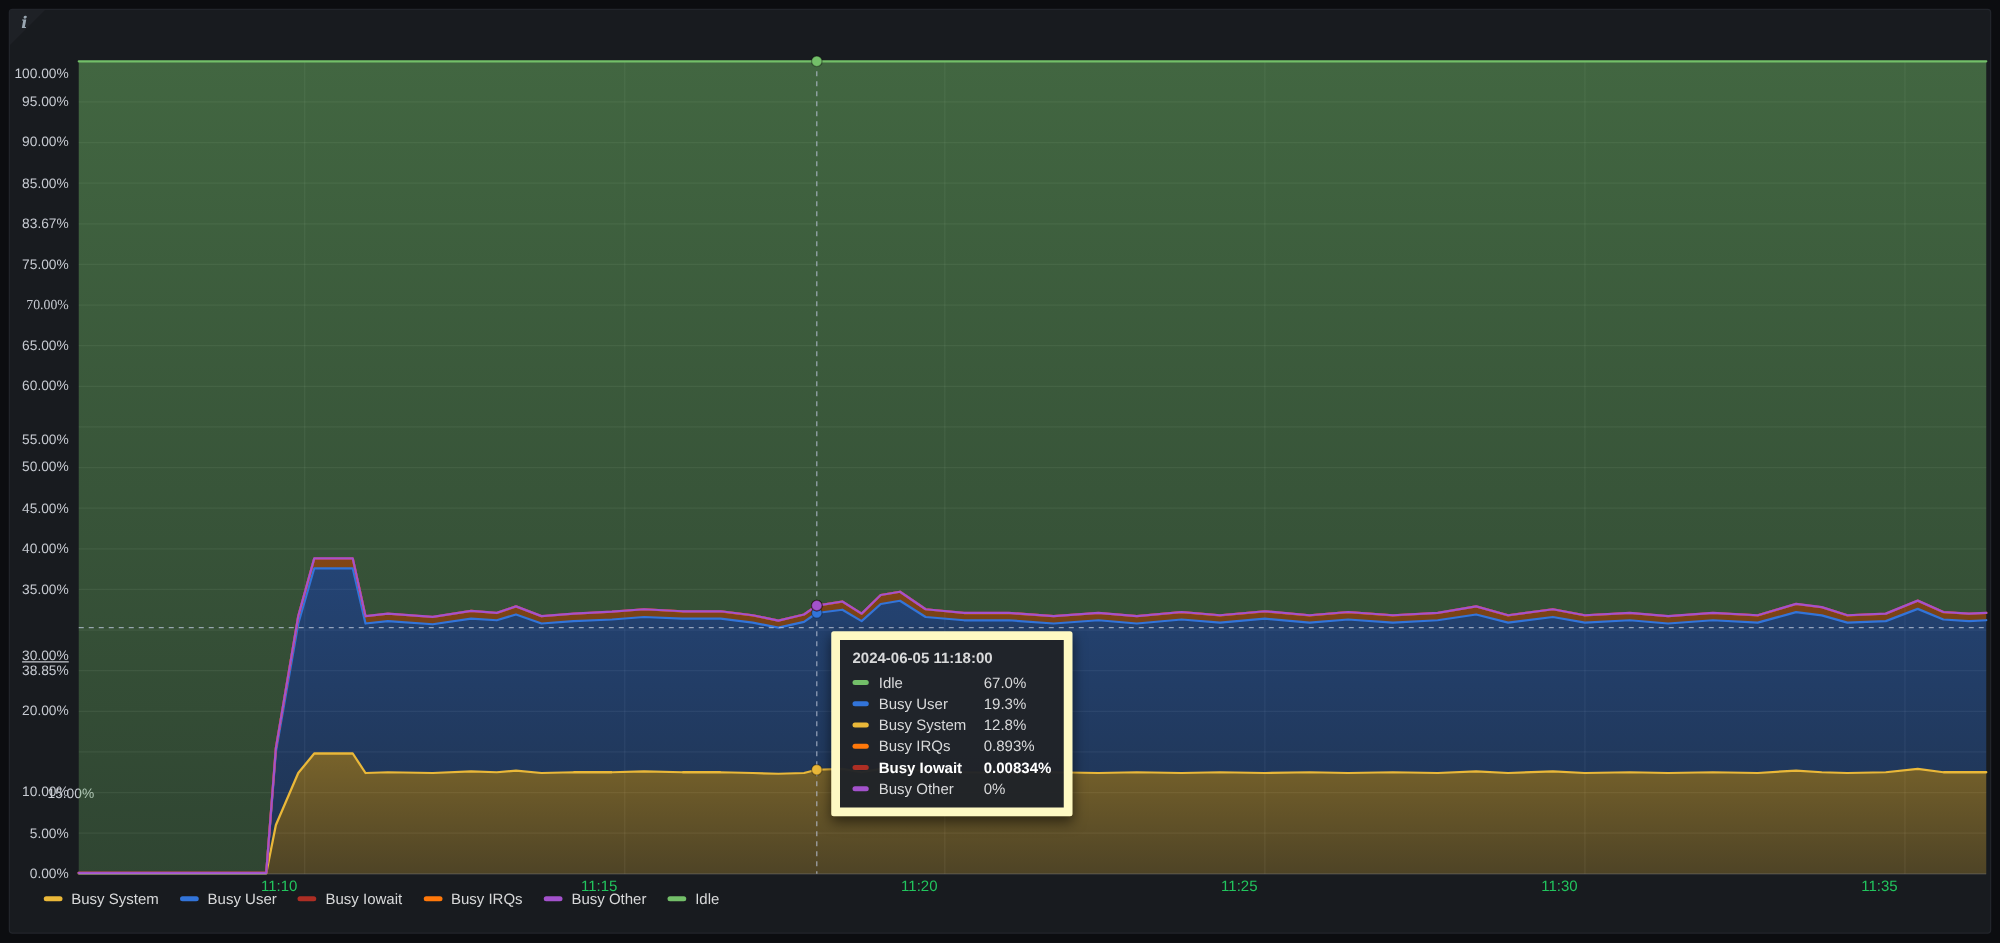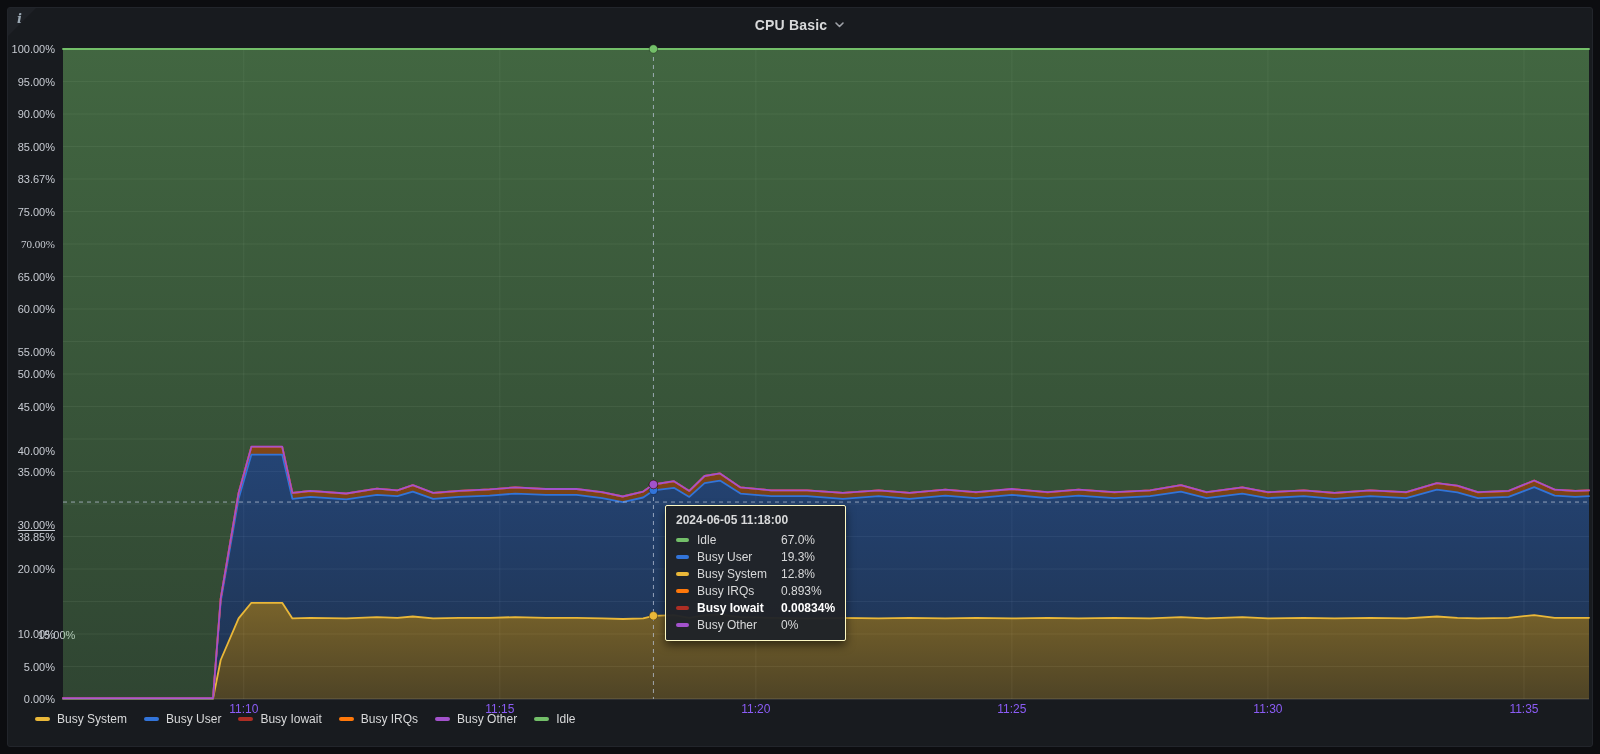--- a/index.html
+++ b/index.html
@@ -10,74 +10,66 @@
   .panel-header { position:absolute; left:0; top:0; width:100%; height:34px;
                   display:flex; align-items:center; justify-content:center; cursor:pointer; }
   .panel-title { color:#d8d9da; font-size:14px; font-weight:bold; letter-spacing:.2px; }
   .title-chevron { margin-left:7px; display:inline-block; }
   .info-corner { position:absolute; left:0; top:0; width:0; height:0;
                  border-top:28px solid #1e2126; border-right:28px solid transparent; }
   .info-corner-glyph { position:absolute; left:9px; top:3px; color:#9aa7b2;
                  font-family:"DejaVu Serif",serif; font-style:italic; font-weight:bold; font-size:13px; }
   .ytick { position:absolute; left:0; width:47px; text-align:right; color:#c7cbd2;
            font-size:11px; line-height:14px; }
-  .xtick { position:absolute; width:70px; text-align:center; color:#8b5cf6; font-size:12px; }
+  .xtick { position:absolute; width:70px; color:#22c55e; font-size:12px; }
   #plot { position:absolute; left:55px; top:41px; overflow:visible; }
   .legend { position:absolute; left:27px; top:704px; display:flex; align-items:center; gap:17px; }
   .legend-item { display:flex; align-items:center; cursor:pointer; }
   .legend-swatch { width:15px; height:4px; border-radius:2px; margin-right:7px; }
   .legend-label { color:#d8d9da; font-size:12px; }
   .tooltip { position:absolute; left:657px; top:497px; min-width:152px; z-index:5;
-             background:rgba(32,35,40,0.97); border:1px solid #fef9c3; border-radius:2px;
+             background:rgba(32,35,40,0.97); border:7px solid #fef9c3; border-radius:2px;
              box-shadow:0 4px 10px rgba(0,0,0,0.55); padding:7px 10px 8px 10px; }
   .tooltip-header { color:#d8d9da; font-size:12px; font-weight:bold; margin-bottom:6px; white-space:nowrap; }
   .tooltip-row { display:flex; align-items:center; margin-top:3px; white-space:nowrap; }
   .tooltip-swatch { width:13px; height:4px; border-radius:2px; margin-right:8px; flex:none; }
   .tooltip-label { color:#d8d9da; font-size:12px; min-width:84px; padding-right:10px; }
   .tooltip-value { color:#d8d9da; font-size:12px; }
   .tooltip-row.bold .tooltip-label, .tooltip-row.bold .tooltip-value { font-weight:bold; color:#ffffff; }
 </style>
 </head>
 <body>
 
 <div class="panel">
   <div class="info-corner"></div>
   <div class="info-corner-glyph">i</div>
 
-  <div class="panel-header">
-    <span class="panel-title">CPU Basic</span>
-    <span class="title-chevron">
-      <svg width="11" height="11" viewBox="0 0 11 11">
-        <polyline points="2,4 5.5,7.5 9,4" fill="none" stroke="#9fa2a8" stroke-width="1.6" stroke-linecap="round" stroke-linejoin="round"></polyline>
-      </svg>
-    </span>
-  </div>
 
   <div id="yticks">
       <div class="ytick" style="top: 684px;">0.00%</div>
       <div class="ytick" style="top: 651.5px;">5.00%</div>
       <div class="ytick" style="top: 619px;">10.00%</div>
       <div class="ytick" style="top: 620px; padding-left: 30px;">15.00%</div>
       <div class="ytick" style="top: 554px;">20.00%</div>
       <div class="ytick" style="top: 521.5px;">38.85%</div>
       <div class="ytick" style="top: 510px; text-decoration: underline;">30.00%</div>
       <div class="ytick" style="top: 456.5px;">35.00%</div>
-      <div class="ytick" style="top: 436px;">40.00%</div>
+      <div class="ytick" style="top: 424px;">40.00%</div>
       <div class="ytick" style="top: 391.5px;">45.00%</div>
       <div class="ytick" style="top: 359px;">50.00%</div>
       <div class="ytick" style="top: 337px;">55.00%</div>
       <div class="ytick" style="top: 294px;">60.00%</div>
       <div class="ytick" style="top: 261.5px;">65.00%</div>
       <div class="ytick" style="top: 229px; font-family: Liberation Serif, serif;">70.00%</div>
       <div class="ytick" style="top: 196.5px;">75.00%</div>
       <div class="ytick" style="top: 164px;">83.67%</div>
       <div class="ytick" style="top: 131.5px;">85.00%</div>
       <div class="ytick" style="top: 99px;">90.00%</div>
       <div class="ytick" style="top: 66.5px;">95.00%</div>
-      <div class="ytick" style="top: 34px;">100.00%</div>
+      <div class="ytick" style="top: 44px;">100.00%</div>
     </div>
   <svg id="plot" width="1526" height="650" viewBox="0 0 1526 650">
       <line x1="0" x2="1526" y1="650" y2="650" stroke="rgba(255,255,255,0.07)" stroke-width="1"></line>
       <line x1="0" x2="1526" y1="617.5" y2="617.5" stroke="rgba(255,255,255,0.07)" stroke-width="1"></line>
       <line x1="0" x2="1526" y1="585" y2="585" stroke="rgba(255,255,255,0.07)" stroke-width="1"></line>
       <line x1="0" x2="1526" y1="552.5" y2="552.5" stroke="rgba(255,255,255,0.07)" stroke-width="1"></line>
       <line x1="0" x2="1526" y1="520" y2="520" stroke="rgba(255,255,255,0.07)" stroke-width="1"></line>
       <line x1="0" x2="1526" y1="487.5" y2="487.5" stroke="rgba(255,255,255,0.07)" stroke-width="1"></line>
       <line x1="0" x2="1526" y1="454.99999999999994" y2="454.99999999999994" stroke="rgba(255,255,255,0.07)" stroke-width="1"></line>
       <line x1="0" x2="1526" y1="422.5" y2="422.5" stroke="rgba(255,255,255,0.07)" stroke-width="1"></line>

